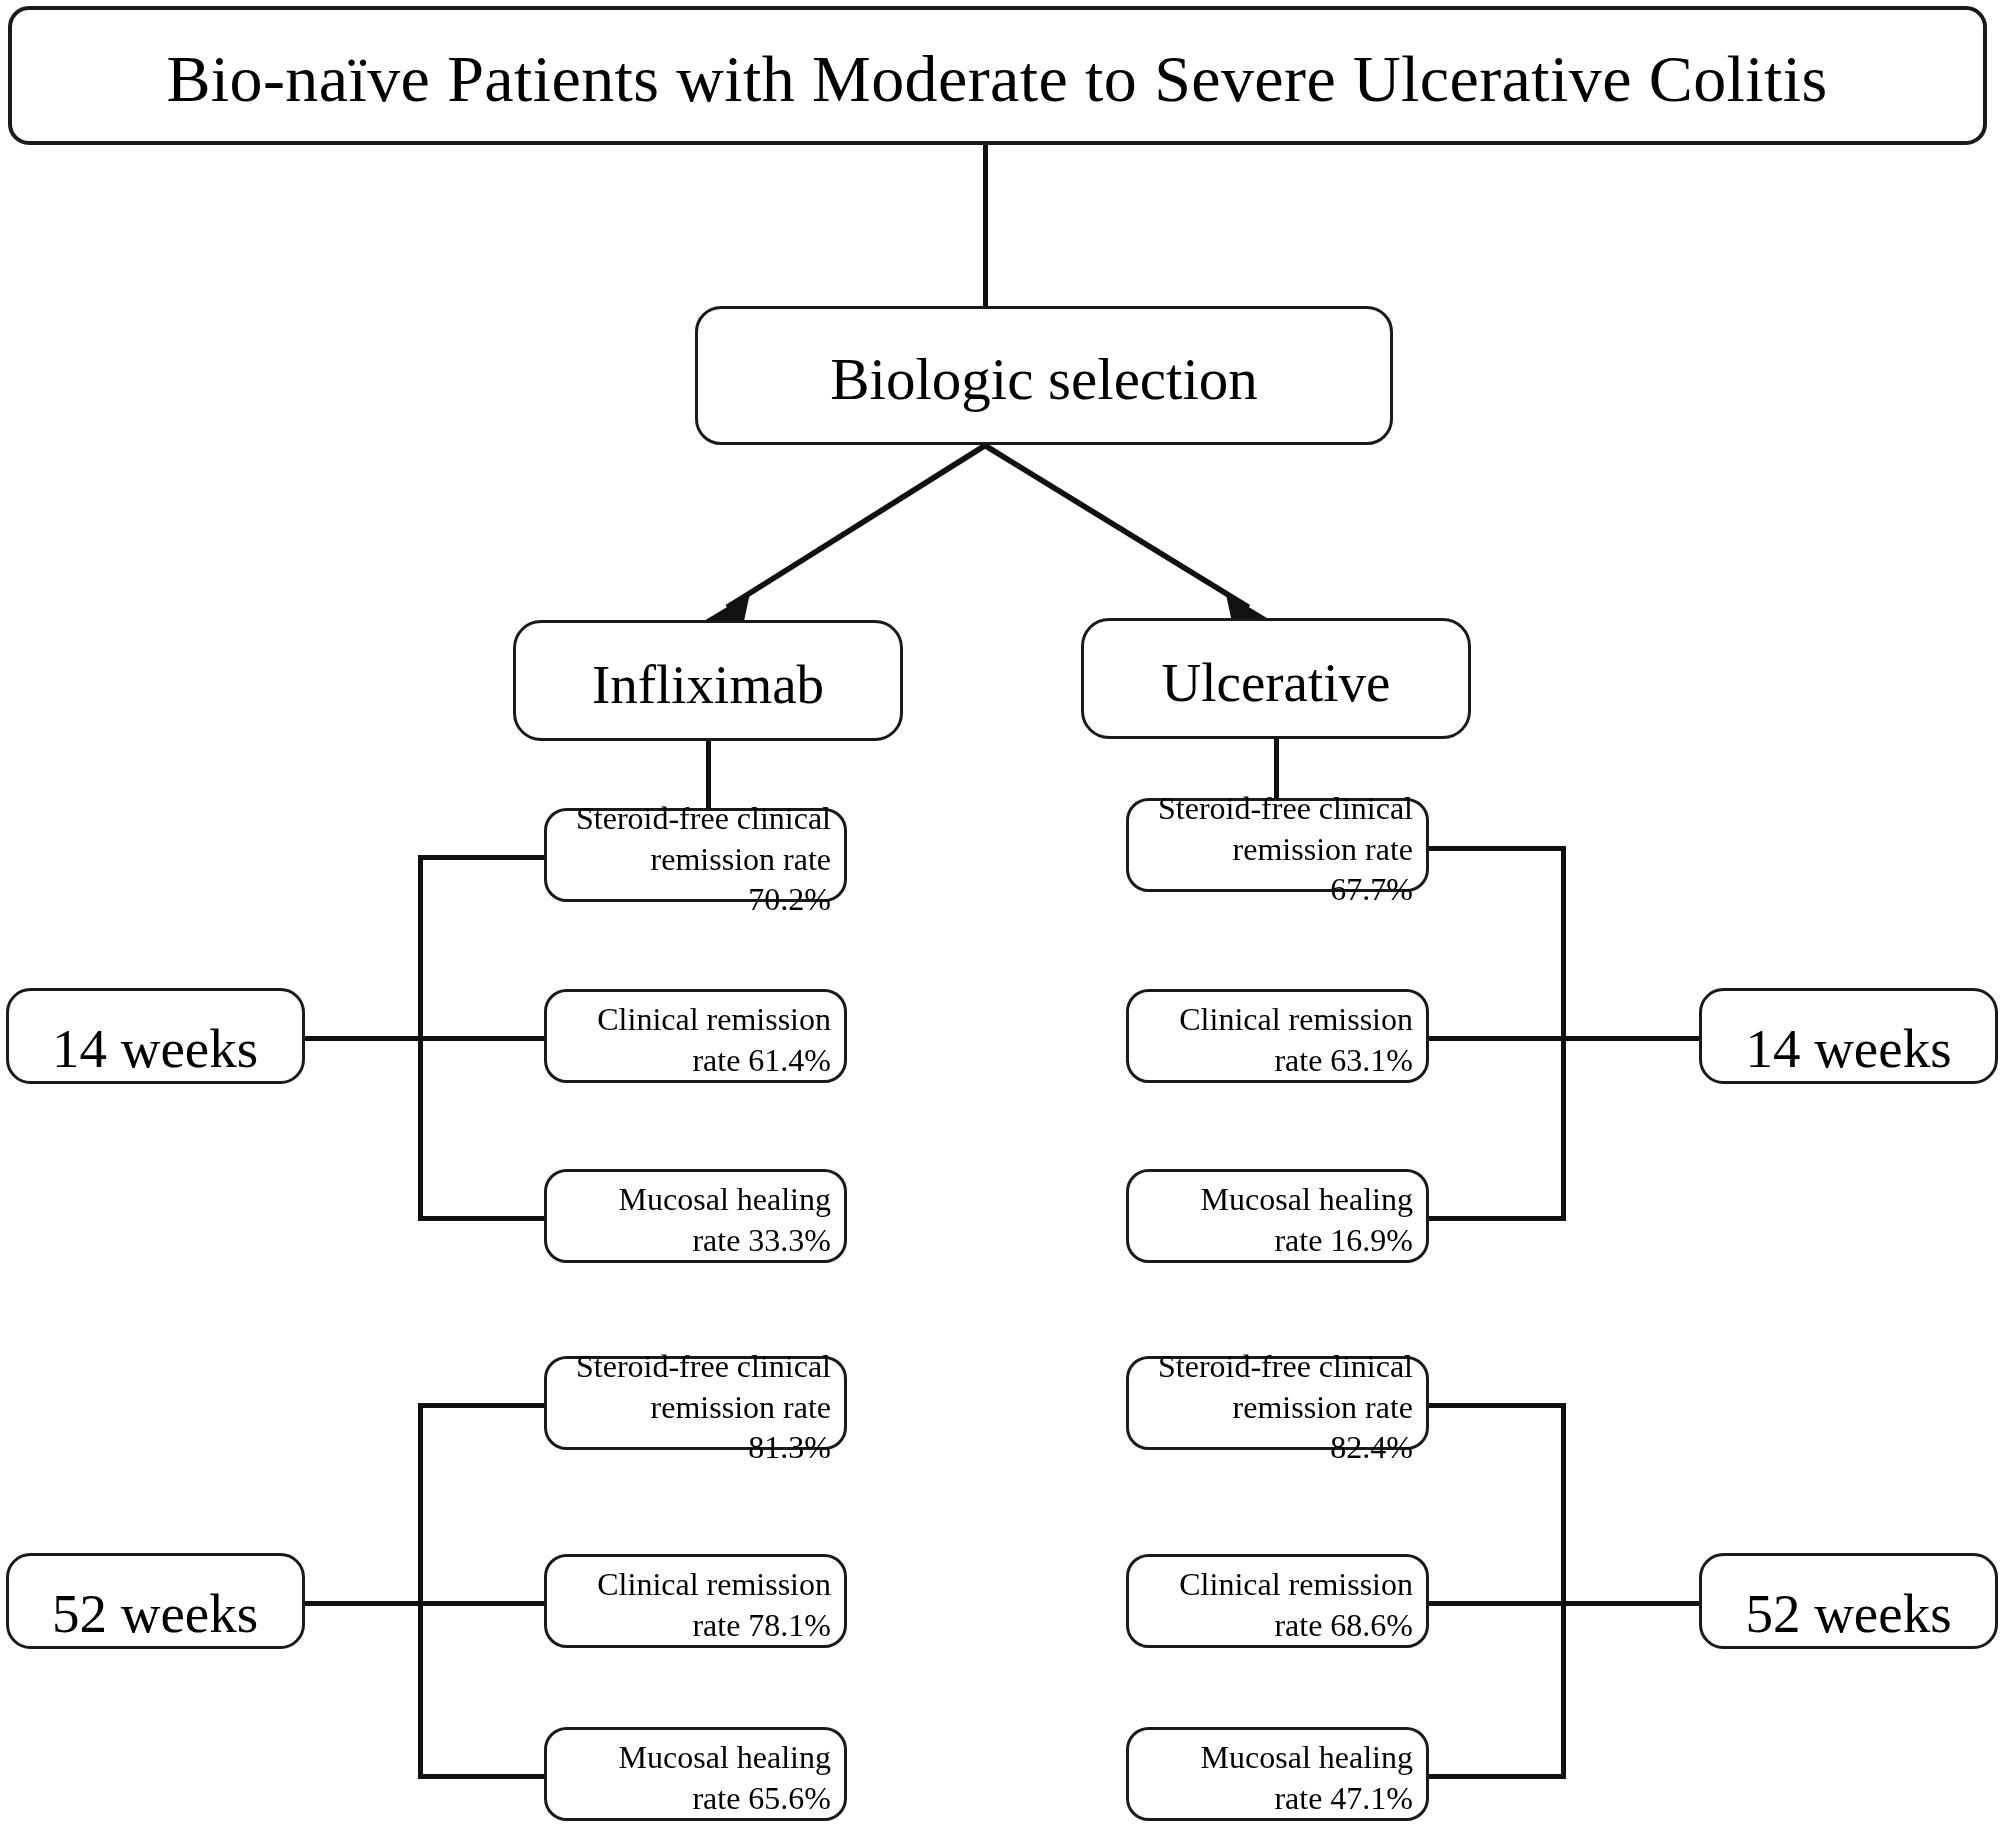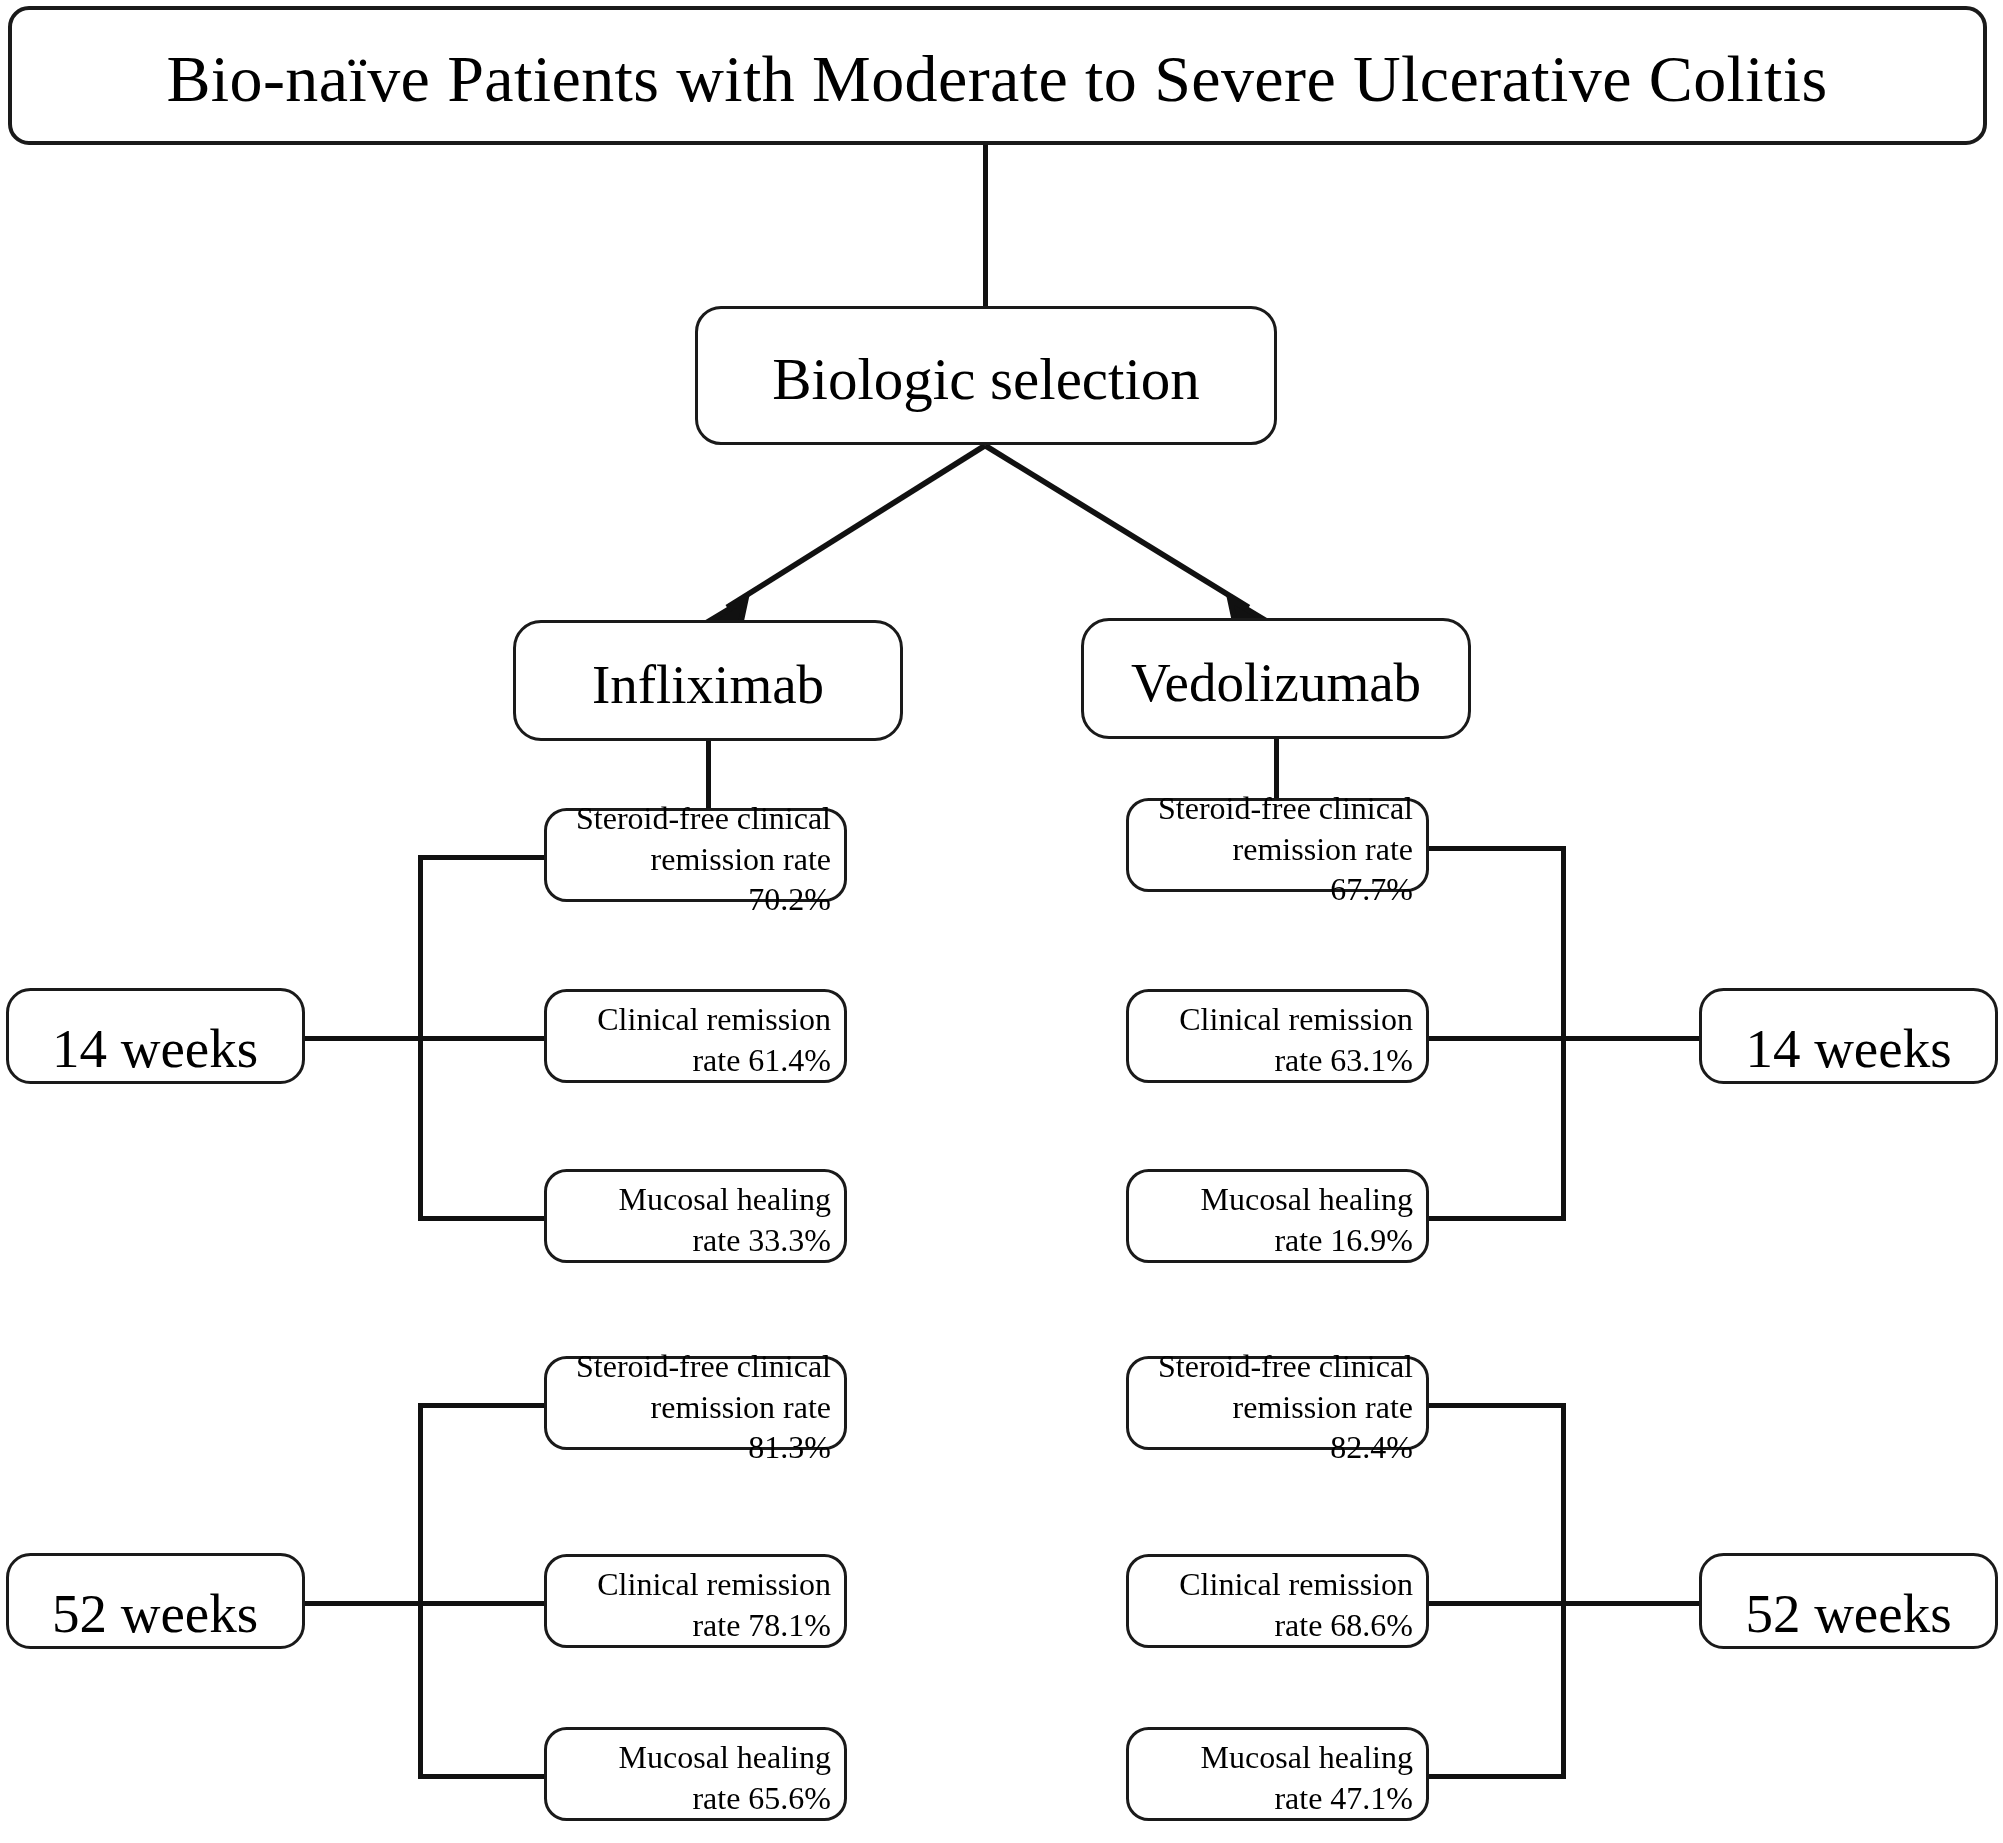--- a/index.html
+++ b/index.html
@@ -47,21 +47,21 @@
     height: 139px;
     border-radius: 21px;
     border-width: 4.7px;
   }
   #node-root .txt { font-size: 66px; letter-spacing: 0.4px; }
 
   
   #node-selection {
     left: 695px;
     top: 306px;
-    width: 582px;
+    width: 698px;
     height: 139px;
     border-radius: 26px;
   }
   #node-selection .txt { font-size: 59px; }
 
   
   #node-vedo {
     left: 513px;
     top: 620px;
     width: 390px;
@@ -168,21 +168,21 @@
 
   <div class="node" id="node-selection">
     <span class="txt">Biologic selection</span>
   </div>
 
   <div class="node drug" id="node-vedo">
     <span class="txt">Infliximab</span>
   </div>
 
   <div class="node drug" id="node-infli">
-    <span class="txt">Vedolizumab</span>
+    <span class="txt">Ulcerative</span>
   </div>
 
   <div class="node outcome" style="left:544px; top:808px; width:303px; height:94px;">
     <span class="txt">Steroid-free clinical
 remission rate 70.2%</span>
   </div>
   <div class="node outcome" style="left:544px; top:989px; width:303px; height:94px;">
     <span class="txt">Clinical remission
 rate 61.4%</span>
   </div>

